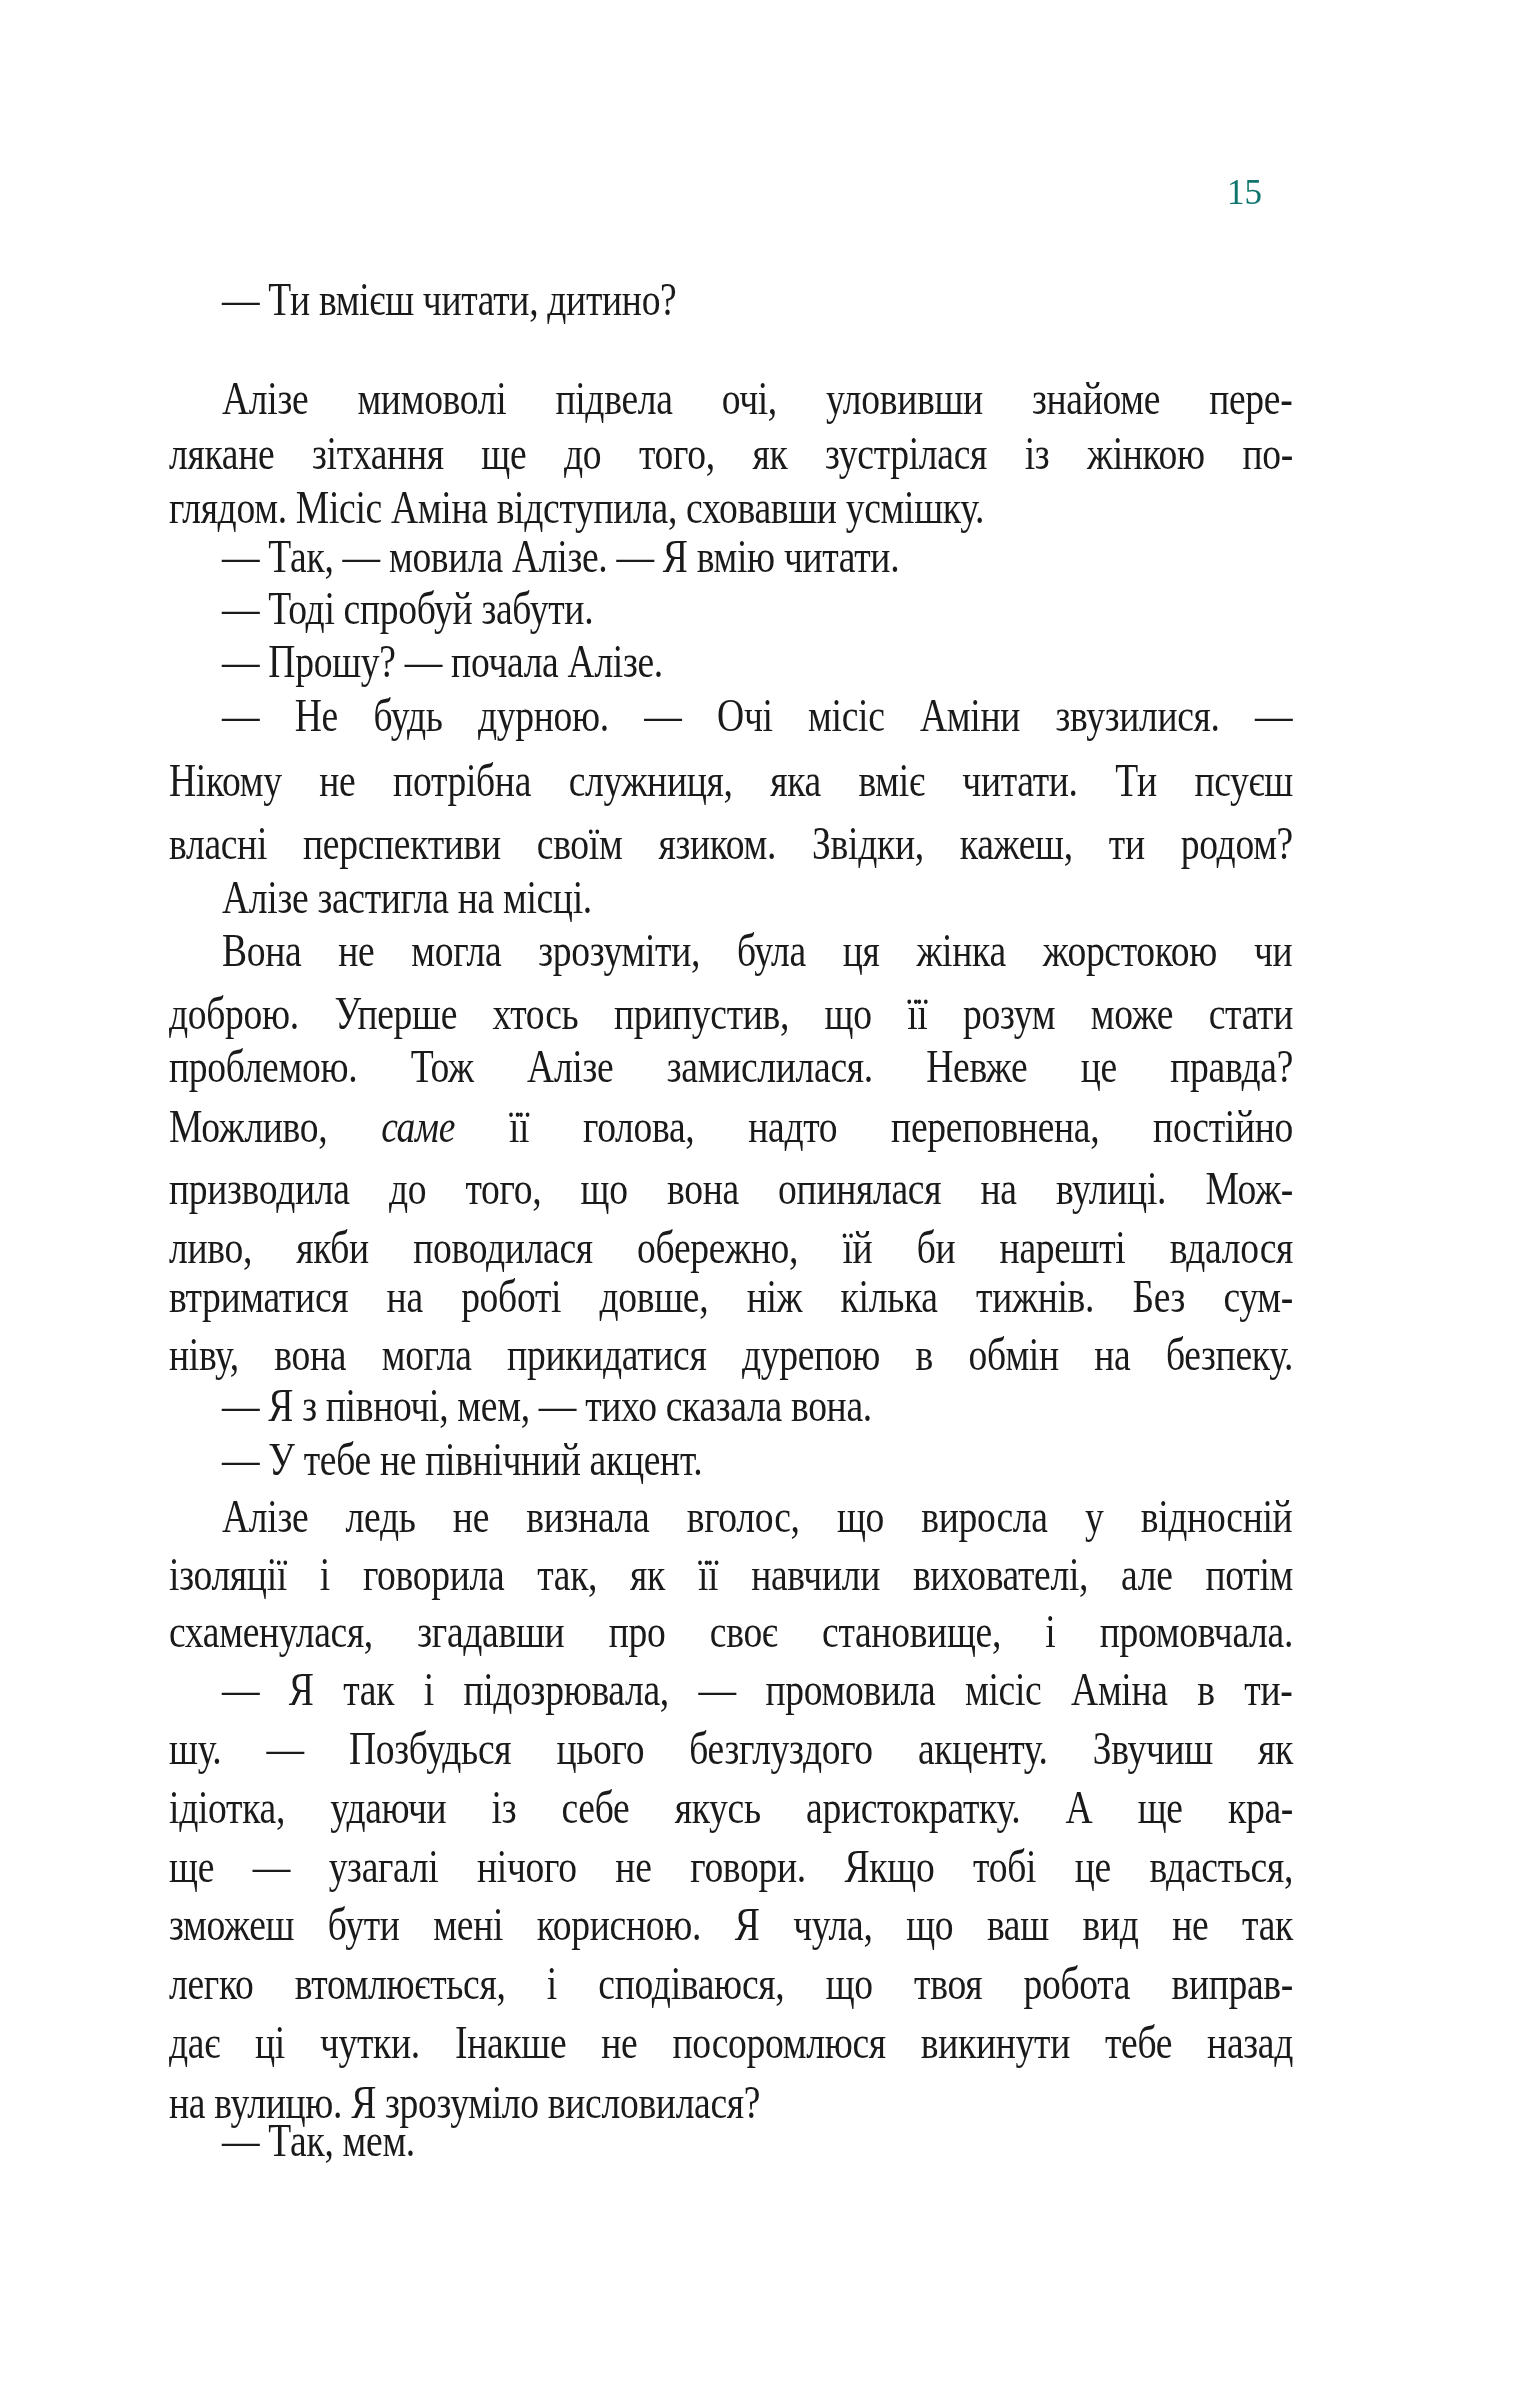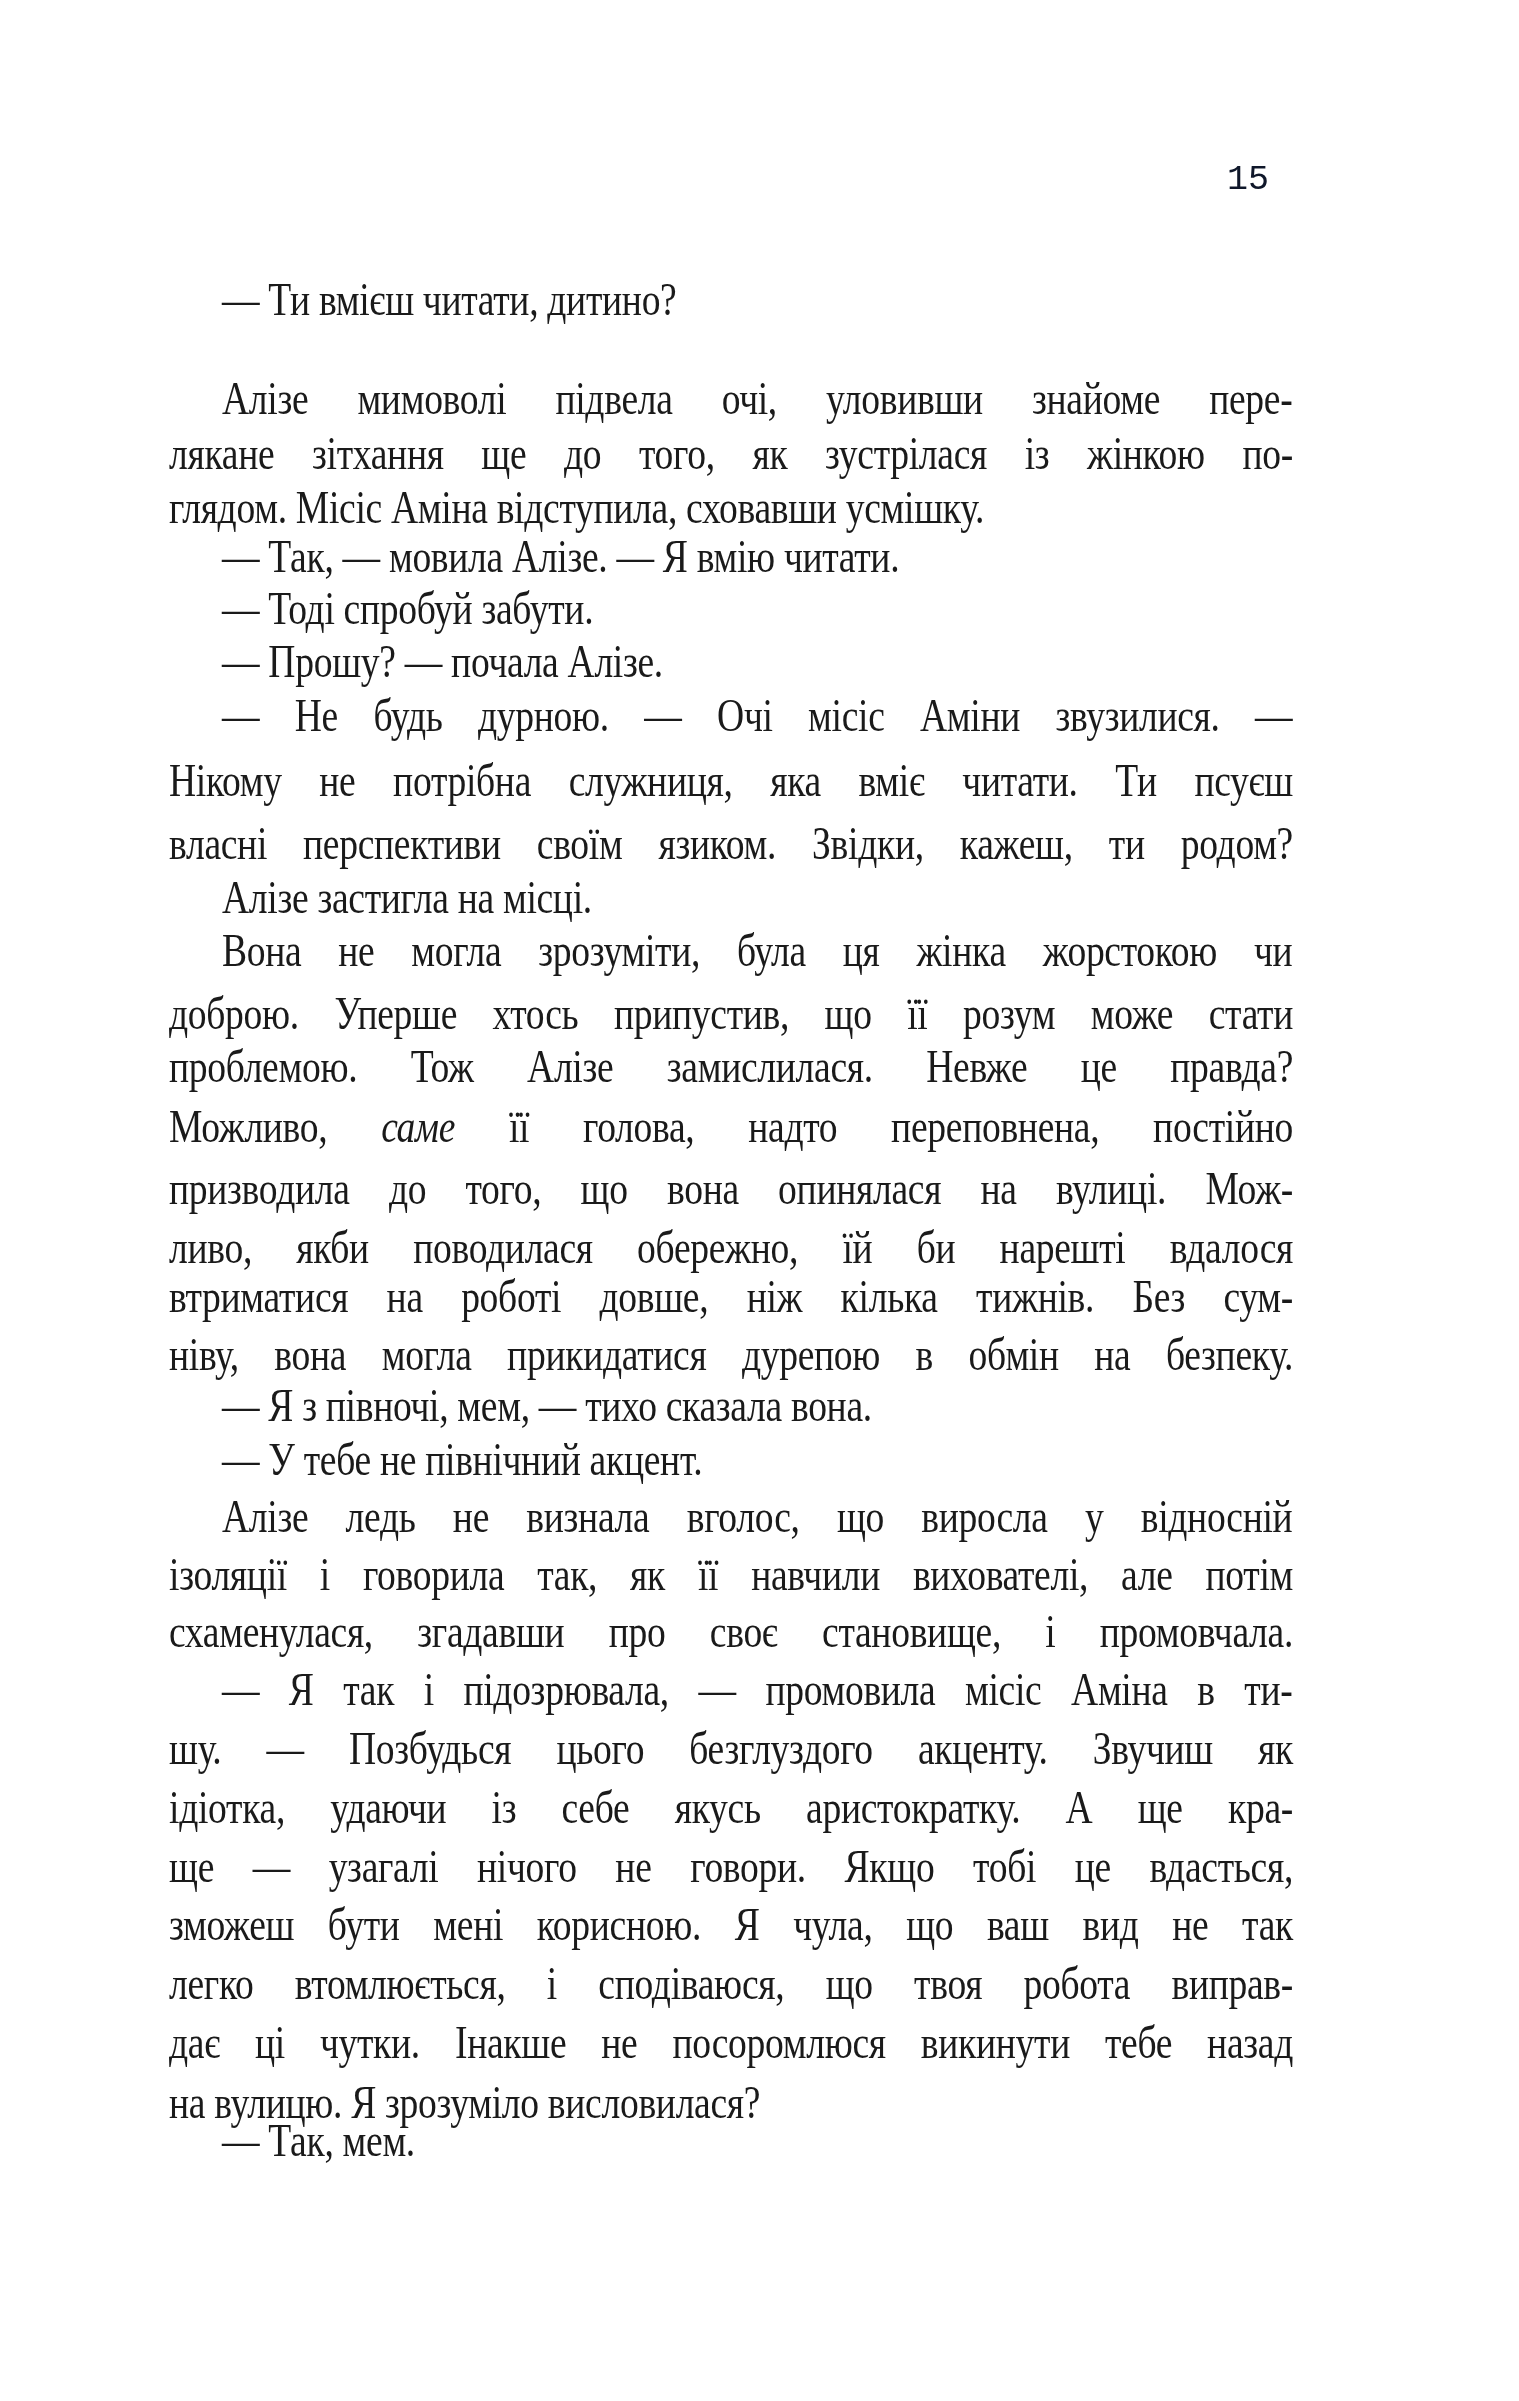--- a/index.html
+++ b/index.html
@@ -10,25 +10,25 @@
     body {
       width: 1520px;
       height: 2401px;
       position: relative;
       overflow: hidden;
       color: #1a1a1a;
     }
     .page-number {
       position: absolute;
       left: 1227px;
-      top: 158px;
-      font-family: Liberation Mono, monospace;
+      top: 171px;
+      font-family: Liberation Serif, serif;
       font-size: 35px;
       line-height: 44px;
-      color: #0f172a;
+      color: #0f766e;
     }
     .text-block {
       position: absolute;
       left: 0;
       top: 0;
       width: 1520px;
       height: 2121px;
     }
     .line {
       position: absolute;

